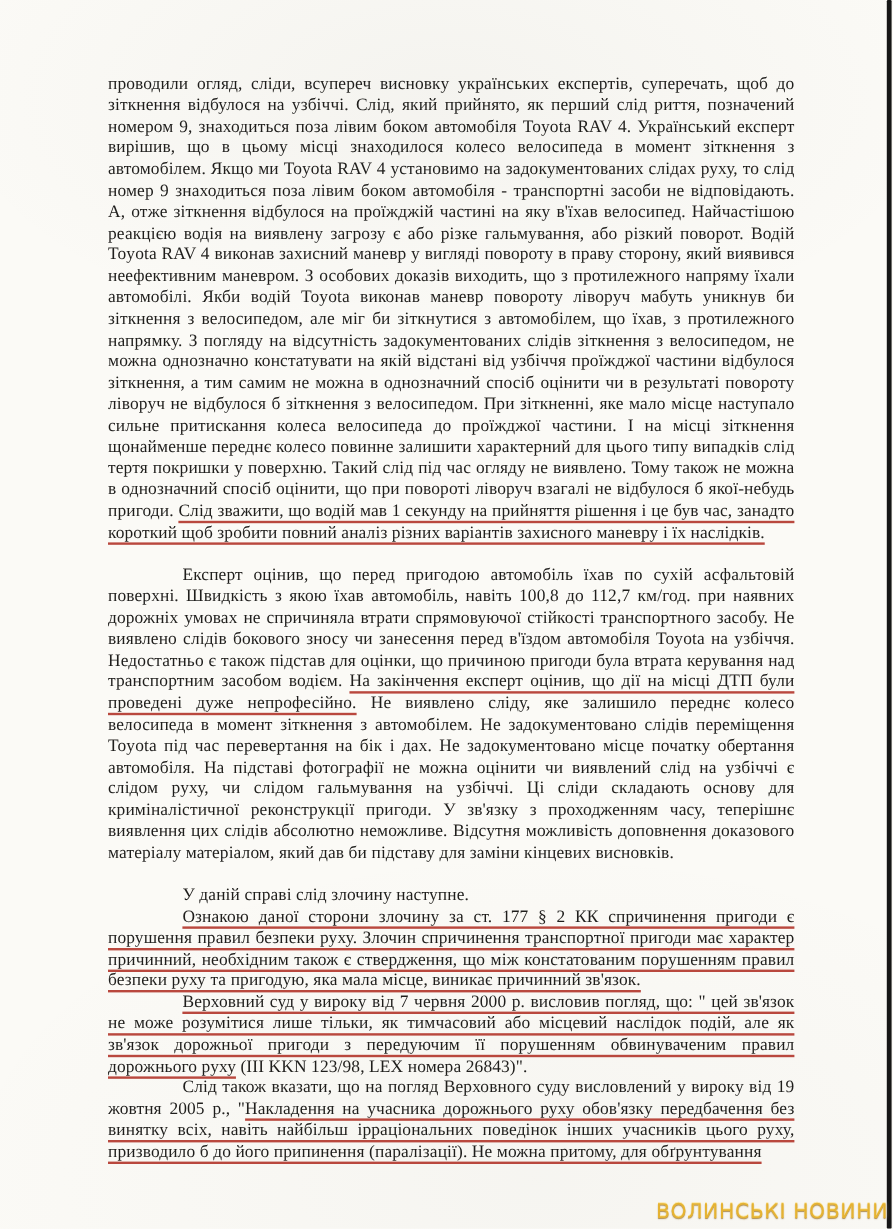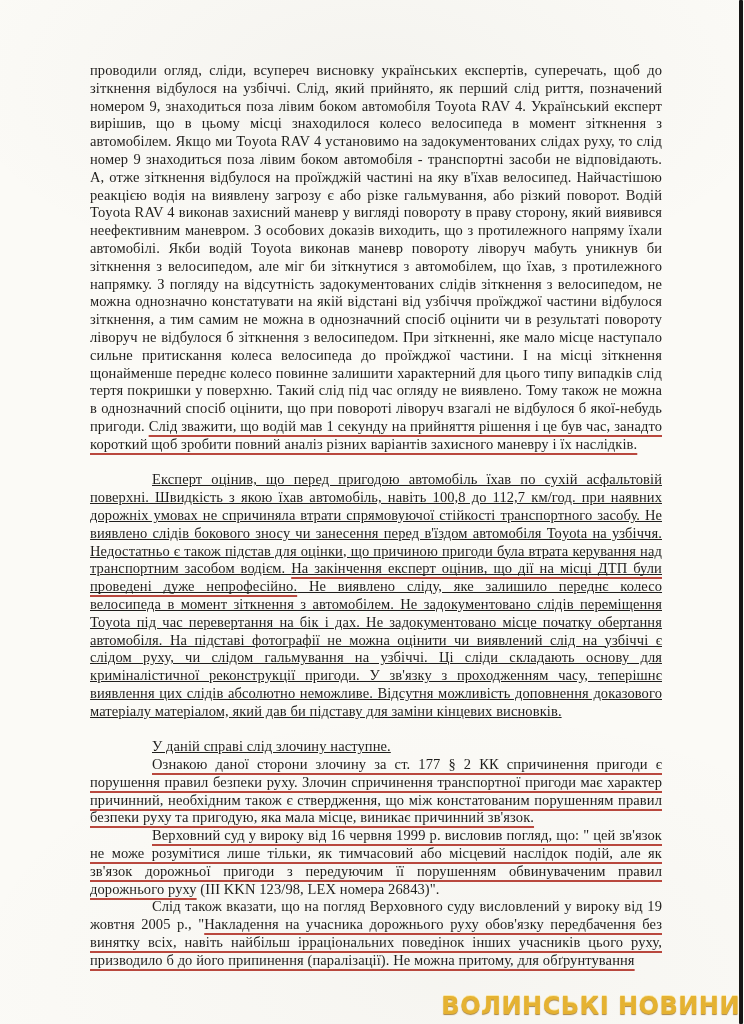--- a/index.html
+++ b/index.html
@@ -40,58 +40,57 @@
     font-size: 14.5px;
     line-height: 17.8px;
     text-align: justify;
     letter-spacing: 0.1px;
   }
   .para {
     margin: 0;
   }
   .para.gap {
     margin-top: 17.8px;
-    text-decoration: underline;
   }
   .para.indent {
     text-indent: 62px;
   }
   .seg {
     text-decoration: none;
   }
   .seg.u {
     text-decoration: underline;
     text-decoration-color: var(--ul, #b9483e);
     text-decoration-thickness: 2.4px;
     text-underline-offset: 3.5px;
     text-decoration-skip-ink: none;
   }
   .watermark {
     position: absolute;
     right: 4px;
     bottom: 4px;
     font-family: "DejaVu Sans", sans-serif;
-    font-weight: bold;
-    font-size: 24px;
+    font-weight: normal;
+    font-size: 17px;
     letter-spacing: 0.5px;
     white-space: nowrap;
     color: var(--wm, #e5b232);
     text-shadow:
       0 -1px 0 rgba(252, 232, 160, 0.9),
       0 1px 1px rgba(150, 105, 20, 0.8),
       0 0 3px rgba(255, 255, 255, 0.7);
   }
 </style>
 </head>
 <body>
 
 <div class="page">
   <div class="doc-body" id="doc-body">
       <p class="para"><span class="seg">проводили огляд, сліди, всупереч висновку українських експертів, суперечать, щоб до зіткнення відбулося на узбіччі. Слід, який прийнято, як перший слід риття, позначений номером 9, знаходиться поза лівим боком автомобіля Toyota RAV 4. Український експерт вирішив, що в цьому місці знаходилося колесо велосипеда в момент зіткнення з автомобілем. Якщо ми  Toyota RAV 4 установимо на задокументованих слідах руху, то слід номер 9 знаходиться поза лівим боком автомобіля - транспортні засоби не відповідають. А, отже зіткнення відбулося на проїжджій частині на яку в'їхав велосипед. Найчастішою реакцією водія на виявлену загрозу є або різке гальмування, або різкий поворот. Водій Toyota RAV 4 виконав захисний маневр у вигляді повороту в праву сторону, який виявився неефективним маневром. З особових доказів виходить, що з протилежного напряму їхали автомобілі. Якби водій Toyota виконав маневр повороту ліворуч мабуть уникнув би зіткнення з велосипедом, але міг би зіткнутися з автомобілем, що їхав, з протилежного напрямку. З погляду на відсутність задокументованих слідів зіткнення з велосипедом, не можна однозначно констатувати на якій відстані від узбіччя проїжджої частини  відбулося зіткнення, а тим самим не можна в однозначний спосіб оцінити чи в результаті повороту ліворуч не відбулося б зіткнення з велосипедом. При зіткненні, яке мало місце наступало сильне притискання колеса велосипеда до проїжджої частини. І на місці зіткнення щонайменше переднє колесо повинне залишити характерний для цього типу випадків слід тертя покришки у поверхню. Такий слід під час огляду не виявлено. Тому також не можна в однозначний спосіб оцінити, що при повороті ліворуч взагалі не відбулося б якої-небудь пригоди. </span><span class="seg u">Слід зважити, що водій мав 1 секунду на прийняття рішення і це був  час, занадто короткий щоб зробити повний аналіз різних варіантів захисного маневру і їх наслідків.</span></p>
       <p class="para indent gap"><span class="seg">Експерт оцінив, що перед пригодою автомобіль їхав по сухій асфальтовій поверхні. Швидкість з якою їхав автомобіль, навіть 100,8 до 112,7 км/год. при наявних дорожніх умовах не спричиняла втрати спрямовуючої стійкості транспортного засобу. Не виявлено слідів бокового зносу чи занесення перед в'їздом автомобіля Toyota на узбіччя. Недостатньо є також підстав для оцінки, що причиною пригоди була втрата керування над транспортним засобом водієм. </span><span class="seg u">На закінчення експерт оцінив, що дії на місці ДТП були проведені дуже непрофесійно.</span><span class="seg"> Не виявлено  сліду, яке залишило переднє колесо велосипеда в момент зіткнення з автомобілем. Не задокументовано слідів переміщення Toyota під час перевертання на бік і дах. Не задокументовано місце початку обертання автомобіля. На підставі фотографії не можна оцінити чи виявлений слід на узбіччі є слідом руху, чи слідом гальмування на узбіччі. Ці сліди складають основу для криміналістичної реконструкції пригоди. У зв'язку з проходженням часу, теперішнє виявлення цих слідів абсолютно неможливе. Відсутня можливість доповнення доказового матеріалу  матеріалом, який дав би підставу для заміни кінцевих висновків.</span></p>
       <p class="para indent gap"><span class="seg">У даній справі слід злочину  наступне.</span></p>
       <p class="para indent"><span class="seg u">Ознакою даної сторони злочину за ст. 177 § 2 КК спричинення пригоди є порушення правил безпеки руху. Злочин спричинення транспортної пригоди має характер причинний, необхідним також є ствердження, що між констатованим порушенням правил безпеки руху та пригодую, яка мала місце,  виникає причинний зв'язок.</span></p>
-      <p class="para indent"><span class="seg u">Верховний суд у вироку від 16 червня 1999 р. висловив погляд, що: " цей зв'язок не може розумітися лише тільки, як тимчасовий або місцевий наслідок подій, але як зв'язок дорожньої пригоди з передуючим її порушенням обвинуваченим  правил дорожнього руху</span><span class="seg"> (III KKN 123/98, LEX номера 26843)".</span></p>
+      <p class="para indent"><span class="seg u">Верховний суд у вироку від 7 червня 2000 р. висловив погляд, що: " цей зв'язок не може розумітися лише тільки, як тимчасовий або місцевий наслідок подій, але як зв'язок дорожньої пригоди з передуючим її порушенням обвинуваченим  правил дорожнього руху</span><span class="seg"> (III KKN 123/98, LEX номера 26843)".</span></p>
       <p class="para indent"><span class="seg">Слід також вказати, що на погляд Верховного суду висловлений у вироку від 19 жовтня 2005 р., "</span><span class="seg u">Накладення на учасника дорожнього руху обов'язку передбачення без винятку всіх, навіть найбільш ірраціональних поведінок інших учасників цього руху, призводило б до його припинення (паралізації). Не можна притому, для обґрунтування</span></p>
     </div>
   <div class="scan-edge"></div>
   <div class="watermark">ВОЛИНСЬКІ НОВИНИ</div>
 </div>
 
 </body></html>

